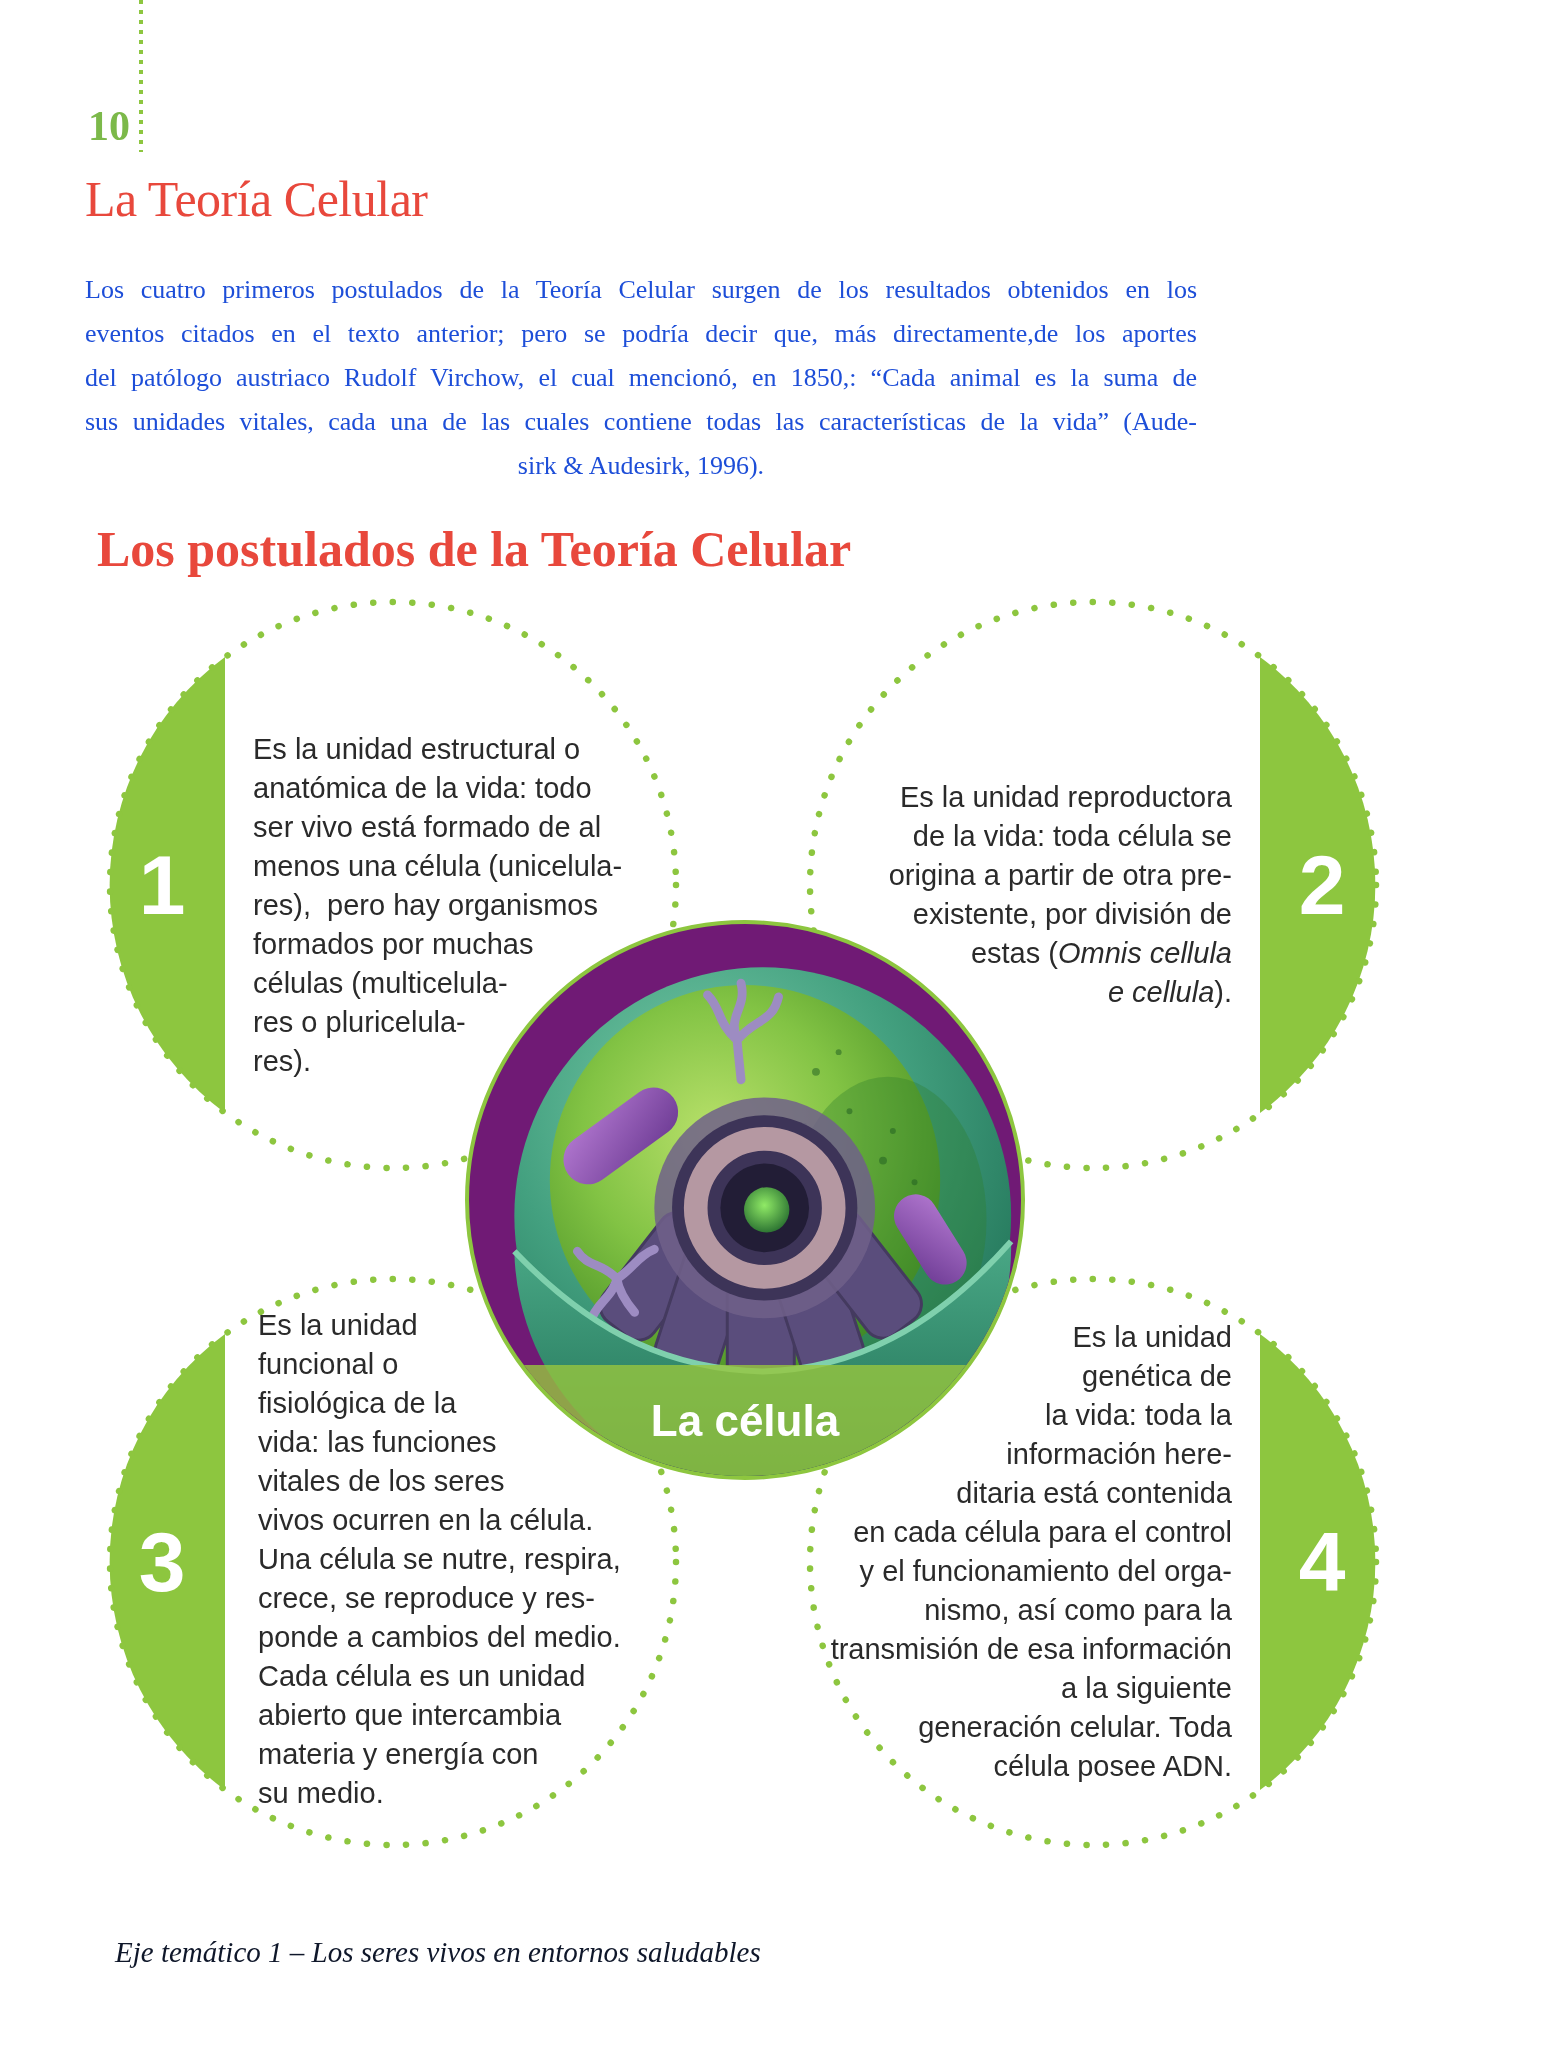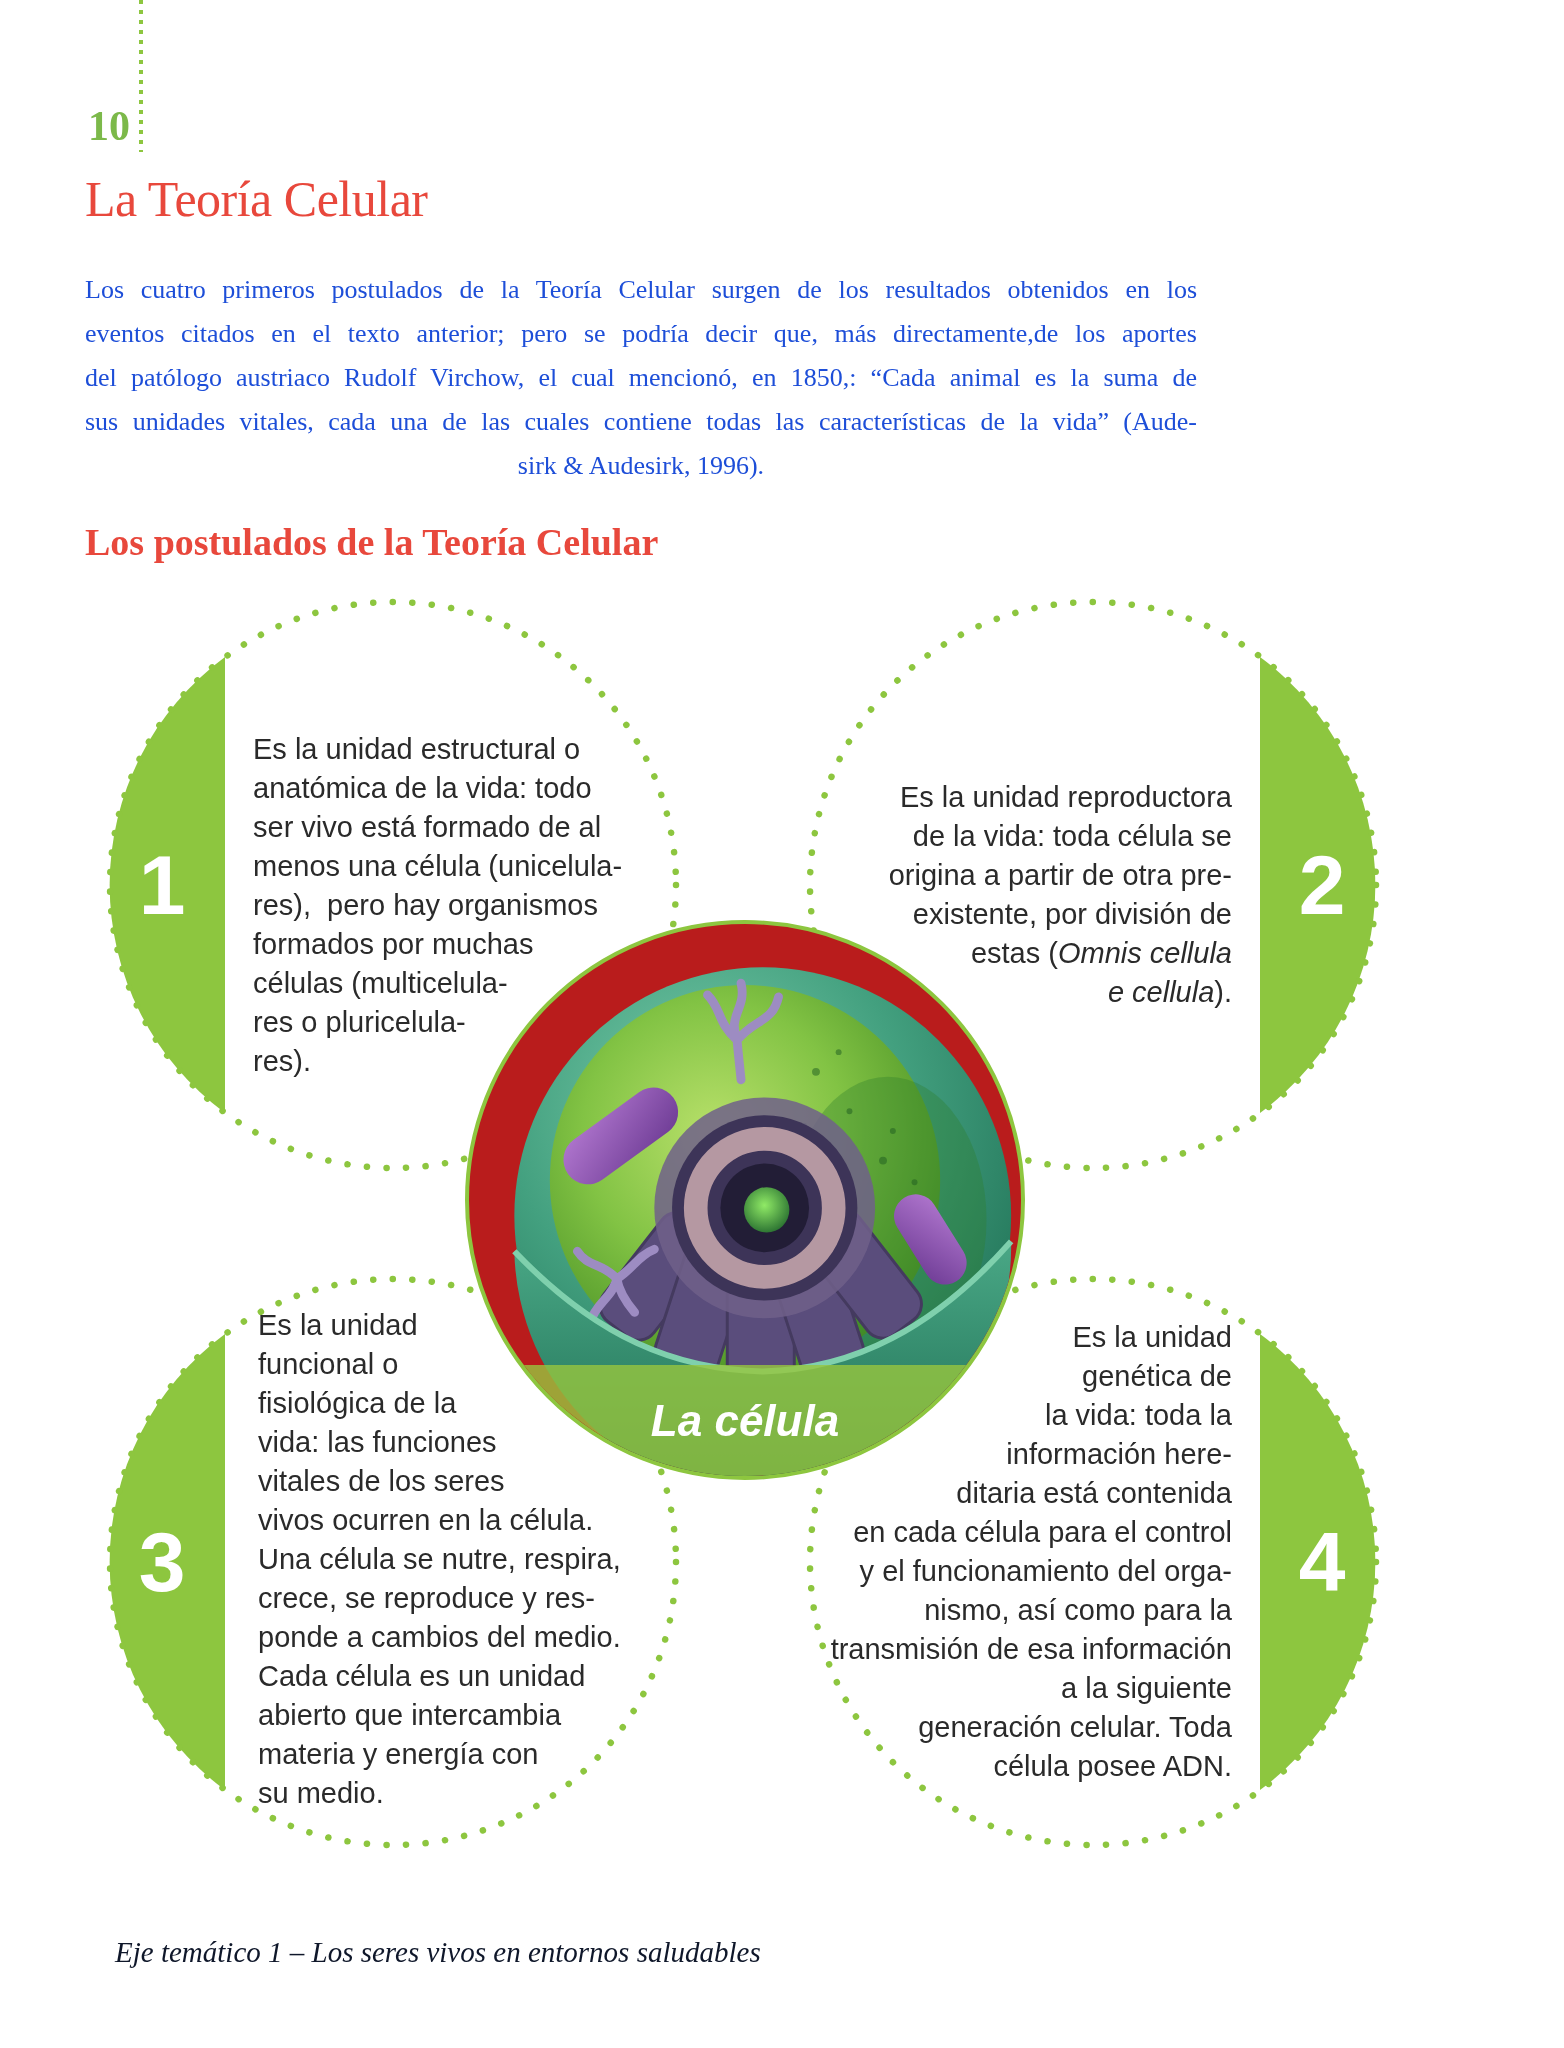--- a/index.html
+++ b/index.html
@@ -4,33 +4,33 @@
 <style>
   html,body{margin:0;padding:0;background:#ffffff;}
   .page{position:relative;width:1564px;height:2048px;background:#fff;overflow:hidden;
         font-family:"Liberation Serif", serif;color:#262626;border-radius:27px;}
   
   .dotted-vline{position:absolute;left:139px;top:0;width:4px;height:152px;
     background:repeating-linear-gradient(to bottom,#8dc63f 0 4px,transparent 4px 10px);}
   .pagenum{position:absolute;left:88px;top:102px;font-size:42px;font-weight:bold;color:#7cb94a;}
   
   .h1{position:absolute;left:85px;top:170px;font-size:50px;font-weight:normal;color:#e8483c;letter-spacing:-0.5px;}
-  .h2{position:absolute;left:85px;top:520px;font-size:38px;font-weight:bold;color:#e8483c;}
+  .h2{position:absolute;left:97px;top:520px;font-size:50px;font-weight:bold;color:#e8483c;}
   
   .intro{position:absolute;left:85px;top:268px;width:1112px;font-size:26px;line-height:44px;color:#1d4ed8;}
   .intro .jline{text-align:justify;text-align-last:justify;}
   .intro .jlast{text-align:center;}
   
   .diagram-svg{position:absolute;left:0;top:0;width:1564px;height:2048px;}
   
   .num{position:absolute;transform:translate(-50%,-50%);color:#fff;font-family:"Liberation Sans",sans-serif;
        font-size:84px;font-weight:700;line-height:1;}
   
   .center-circle{position:absolute;left:465px;top:920px;width:560px;height:560px;border-radius:50%;
-       background:#b91c1c;border:4px solid #8dc63f;box-sizing:border-box;overflow:hidden;font-style:italic;}
+       background:#701a75;border:4px solid #8dc63f;box-sizing:border-box;overflow:hidden;}
   .cell{position:absolute;left:0;top:0;width:552px;height:552px;}
   .band{position:absolute;left:0;top:441px;width:552px;height:111px;background:rgba(151,197,62,0.8);
        display:flex;align-items:center;justify-content:center;}
   .band span{color:#fff;font-family:"Liberation Sans",sans-serif;font-weight:700;font-size:44px;}
   
   .petal{position:absolute;font-family:"Liberation Sans",sans-serif;font-size:29px;line-height:39px;color:#2a2a2a;}
   .p1{left:253px;top:730px;width:440px;text-align:left;}
   .p2{right:332px;top:778px;width:480px;text-align:right;}
   .p3{left:258px;top:1306px;width:430px;text-align:left;}
   .p4{right:332px;top:1318px;width:530px;text-align:right;}

